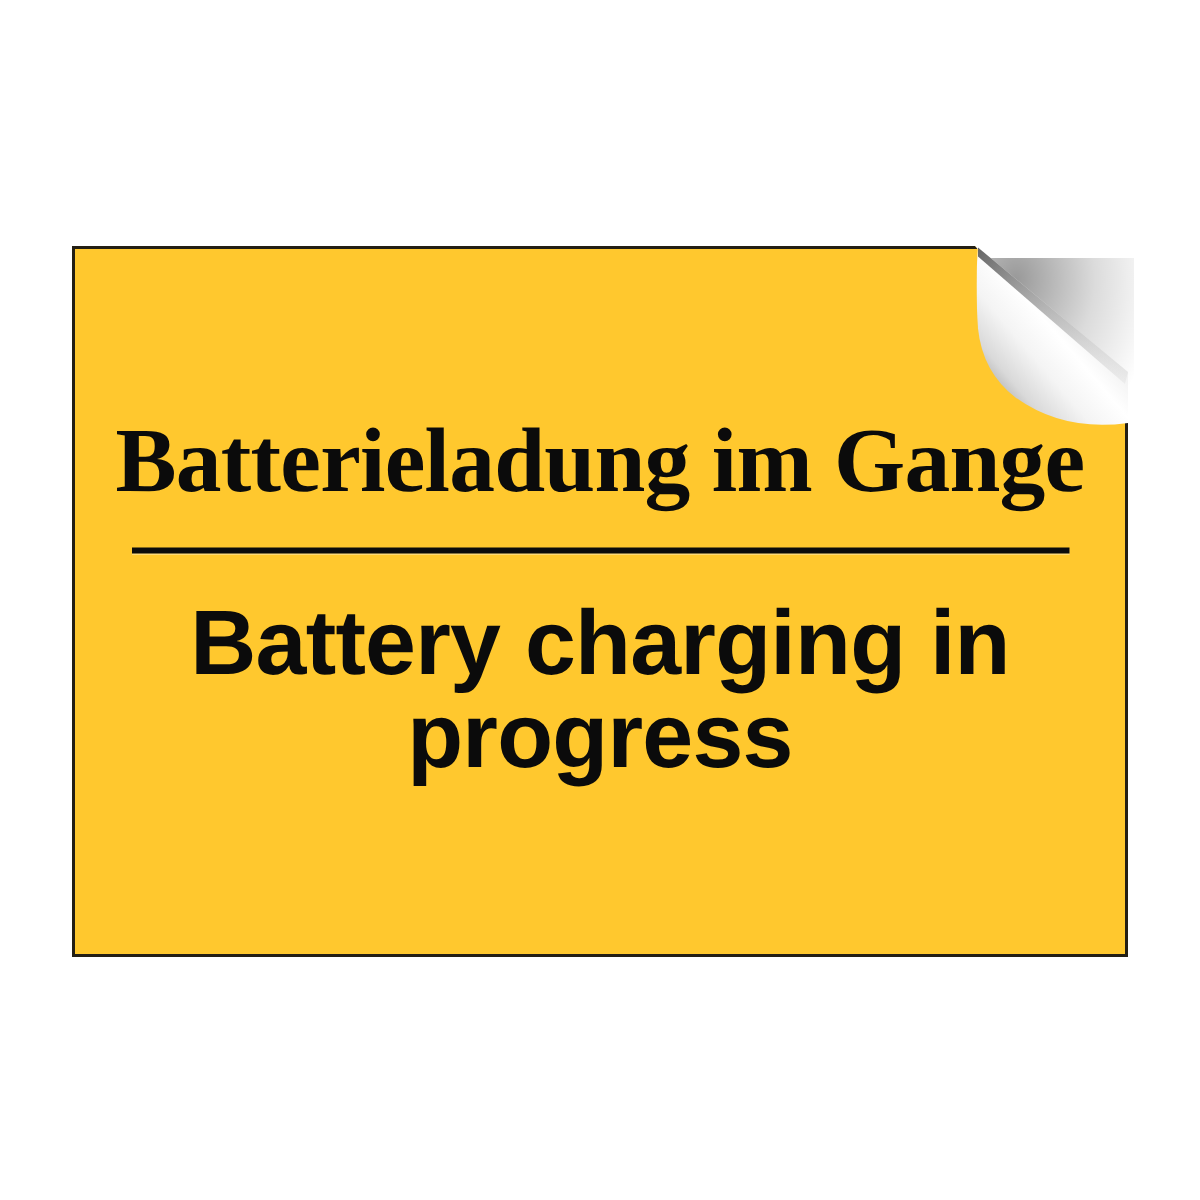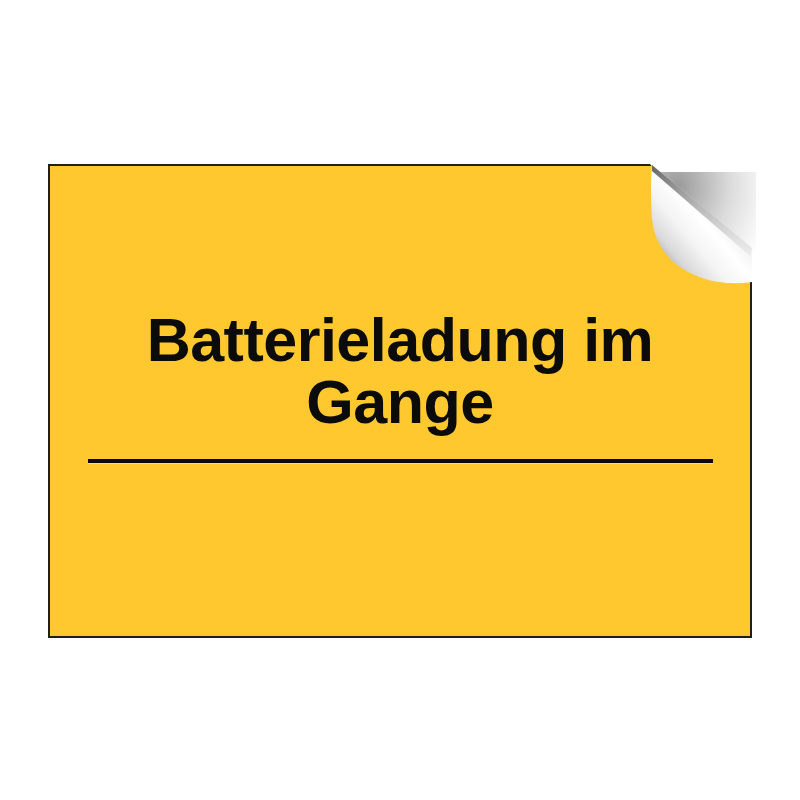--- a/index.html
+++ b/index.html
@@ -57,20 +57,21 @@
     letter-spacing: -0.5px;
     line-height: 1.02;
     padding: 0 16px;
     box-sizing: border-box;
   }
 
   #text-de {
     font-size: 61px;
     margin-top: -4px;
     margin-bottom: 0;
+    font-family: Liberation Serif, serif;
   }
 
   #text-en {
     font-size: 61px;
     margin-top: 2px;
   }
 
   
   #divider {
     width: 625px;
@@ -106,20 +107,21 @@
 
 <div id="stage">
 
   <div id="sign">
     <div id="sign-content">
 
       <div class="line-block" id="text-de">Batterieladung im Gange</div>
 
       <div id="divider"></div>
 
+      <div class="line-block" id="text-en">Battery charging in progress</div>
 
     </div>
   </div>
 
   <div id="peel-shadow">
     <svg width="100" height="118" viewBox="0 0 100 118">
       <defs>
         <radialGradient id="shgrad" cx="0.18" cy="0.12" r="1.0">
           <stop offset="0%" stop-color="#000000" stop-opacity="0.40"></stop>
           <stop offset="55%" stop-color="#000000" stop-opacity="0.14"></stop>

